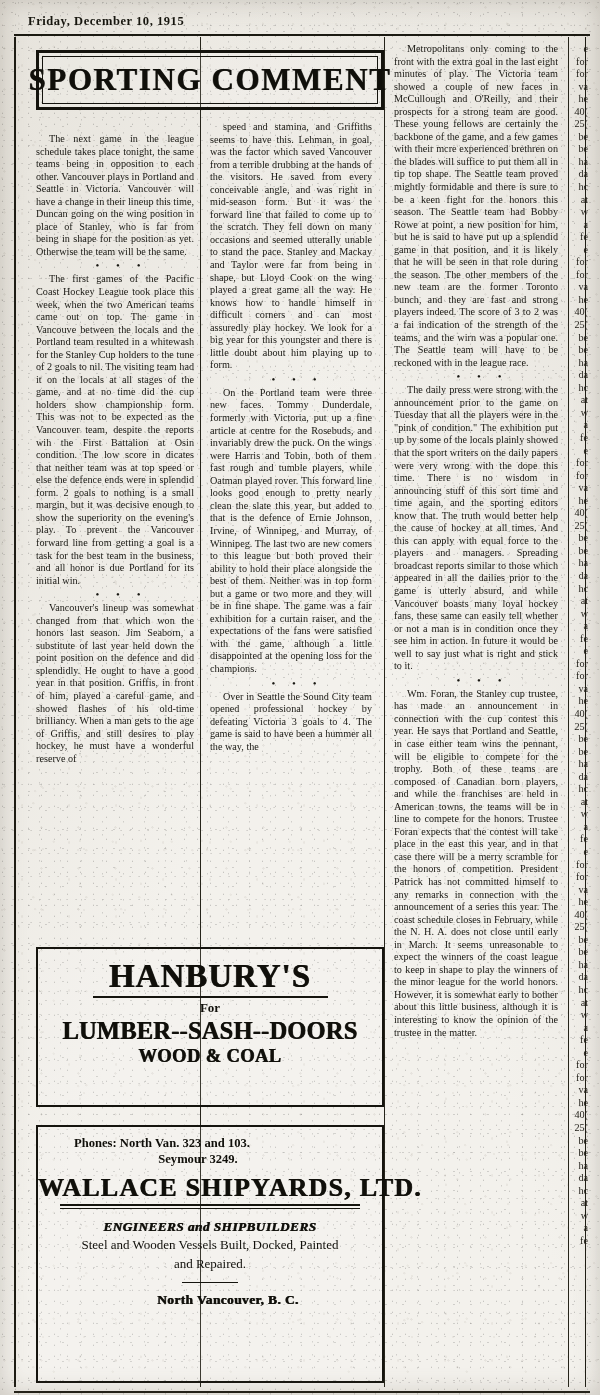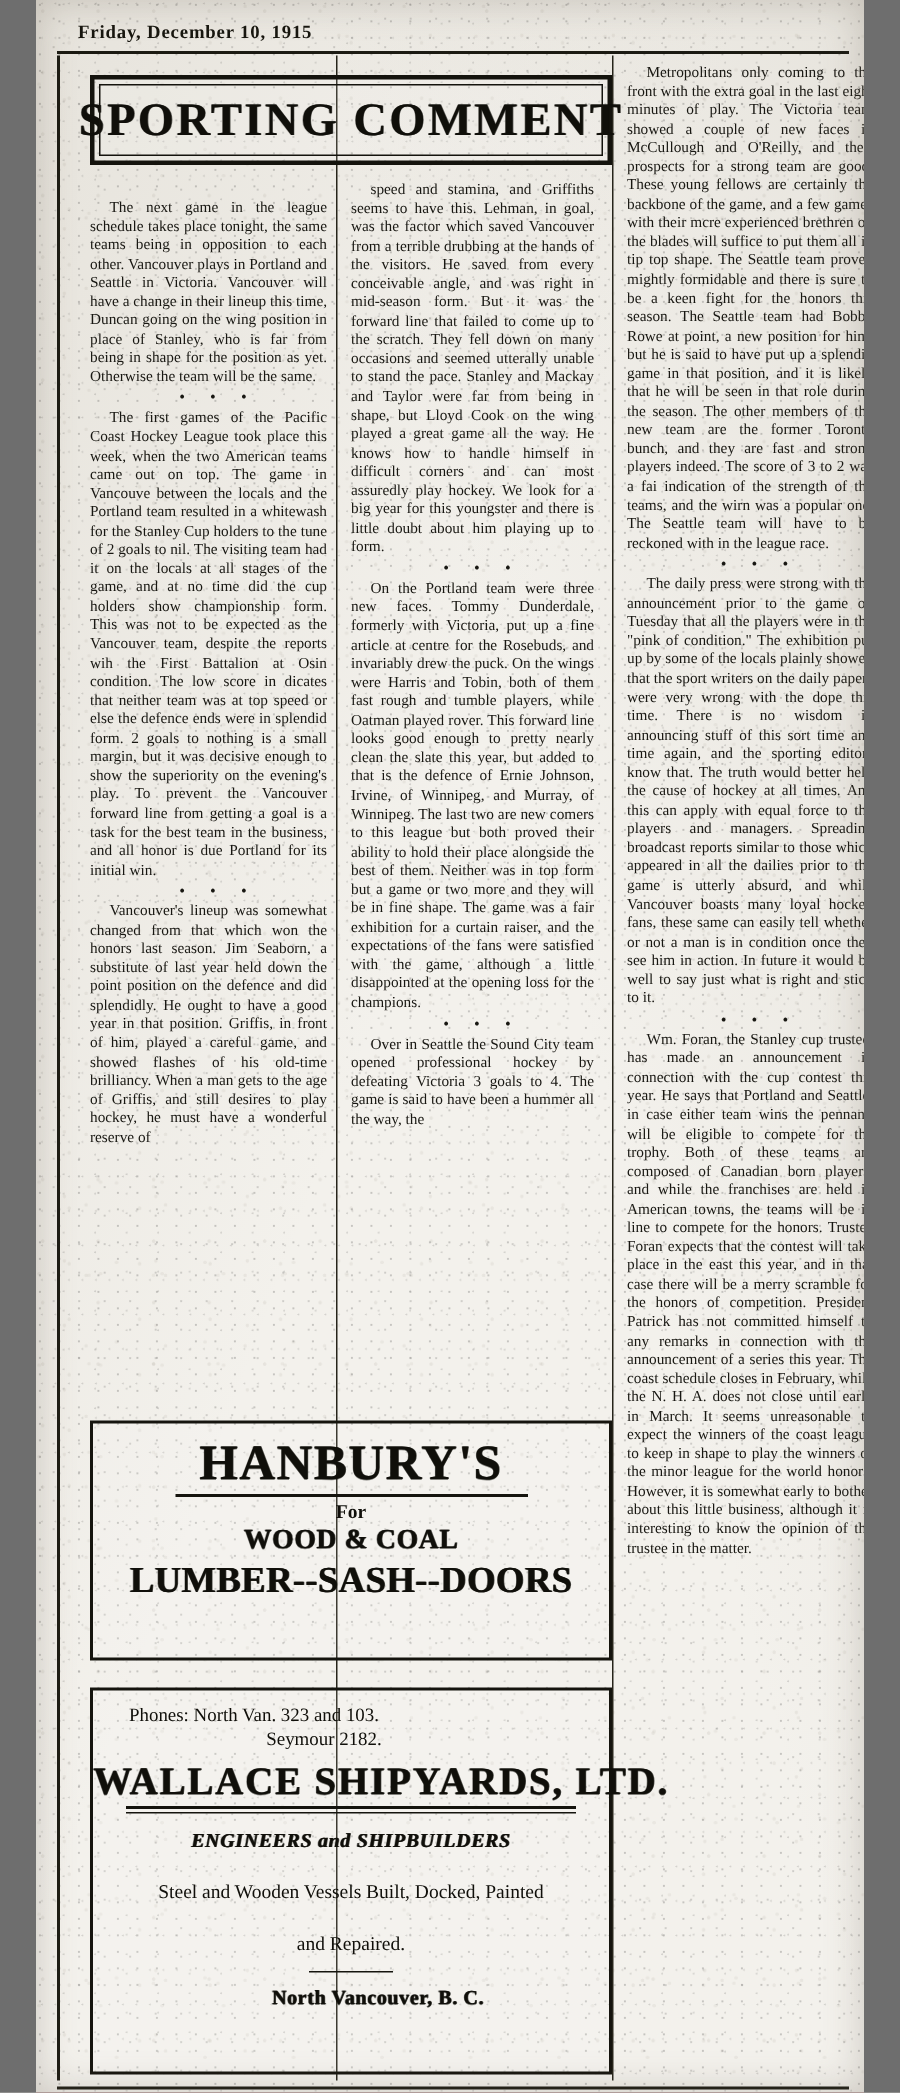--- a/index.html
+++ b/index.html
@@ -6,24 +6,24 @@
   html, body {
     margin: 0;
     padding: 0;
     background: #6e6e6e;
   }
   body {
     font-family: "Liberation Serif", "DejaVu Serif", serif;
   }
   #page {
     position: relative;
-    width: 552px;
+    width: 600px;
     height: 1395px;
     margin: 0 auto;
-    background: #fca5a5;
+    background: #c4b5fd;
     overflow: hidden;
   }
   
   .paper {
     position: absolute;
     inset: 0;
     background-color: #f3f1ec;
     background-image:
       radial-gradient(circle at 12% 18%, rgba(120,110,95,0.10) 0 1px, transparent 1.4px),
       radial-gradient(circle at 63% 9%,  rgba(120,110,95,0.09) 0 1px, transparent 1.4px),
@@ -219,23 +219,23 @@
   .hanbury-phone {
     font-size: 12.5px;
     line-height: 17px;
     font-weight: bold;
     letter-spacing: .3px;
   }
 
   .wallace-phones {
     font-size: 12.6px;
     line-height: 15.5px;
-    font-weight: normal;
+    font-weight: bold;
     text-align: left;
-    padding-left: 24px;
+    padding-left: 36px;
     margin-top: 9px;
   }
   .wallace-phones .ln2 { text-align: center; padding-right: 60px; }
   .wallace-name {
     font-size: 26px;
     line-height: 31px;
     letter-spacing: 1.2px;
     margin-top: 5px;
   }
   .dbl-rule {
@@ -250,21 +250,21 @@
     line-height: 18px;
     font-weight: bold;
     letter-spacing: .5px;
     margin-top: 9px;
     font-style: italic;
   }
   .wallace-desc {
     font-family: "Liberation Serif", serif;
     font-size: 13px;
     line-height: 18.5px;
-    margin-top: 16px;
+    margin-top: 0;
     padding: 0 12px;
   }
   .mini-rule {
     width: 56px;
     margin: 9px auto 8px auto;
     border-top: 1.6px solid #15140e;
   }
   .wallace-city {
     font-size: 13.4px;
     line-height: 18px;
@@ -423,28 +423,28 @@
         <div>at</div>
         <div>w</div>
         <div>a</div>
         <div>fe</div>
       </div>
 
     <div class="ad ad-hanbury" style="top:910px; height:160px;">
       <div class="ad-title hanbury-name">HANBURY'S</div>
       <div class="underline-short"></div>
       <div class="hanbury-for">For</div>
+      <div class="ad-title hanbury-products">LUMBER--SASH--DOORS</div>
       <div class="ad-title hanbury-wood">WOOD &amp; COAL</div>
-      <div class="ad-title hanbury-products">LUMBER--SASH--DOORS</div>
     </div>
 
     <div class="ad ad-wallace" style="top:1088px; height:258px;">
       <div class="wallace-phones">
         <div class="ln1">Phones: North Van. 323 and 103.</div>
-        <div class="ln2">Seymour 2182.</div>
+        <div class="ln2">Seymour 3249.</div>
       </div>
       <div class="ad-title wallace-name">WALLACE SHIPYARDS, LTD.</div>
       <div class="dbl-rule"></div>
       <div class="ad-title wallace-eng">ENGINEERS and SHIPBUILDERS</div>
       <div class="wallace-desc">Steel and Wooden Vessels Built, Docked, Painted</div>
       <div class="wallace-desc">and Repaired.</div>
       <div class="mini-rule"></div>
       <div class="ad-title wallace-city">North Vancouver, B. C.</div>
     </div>
 

